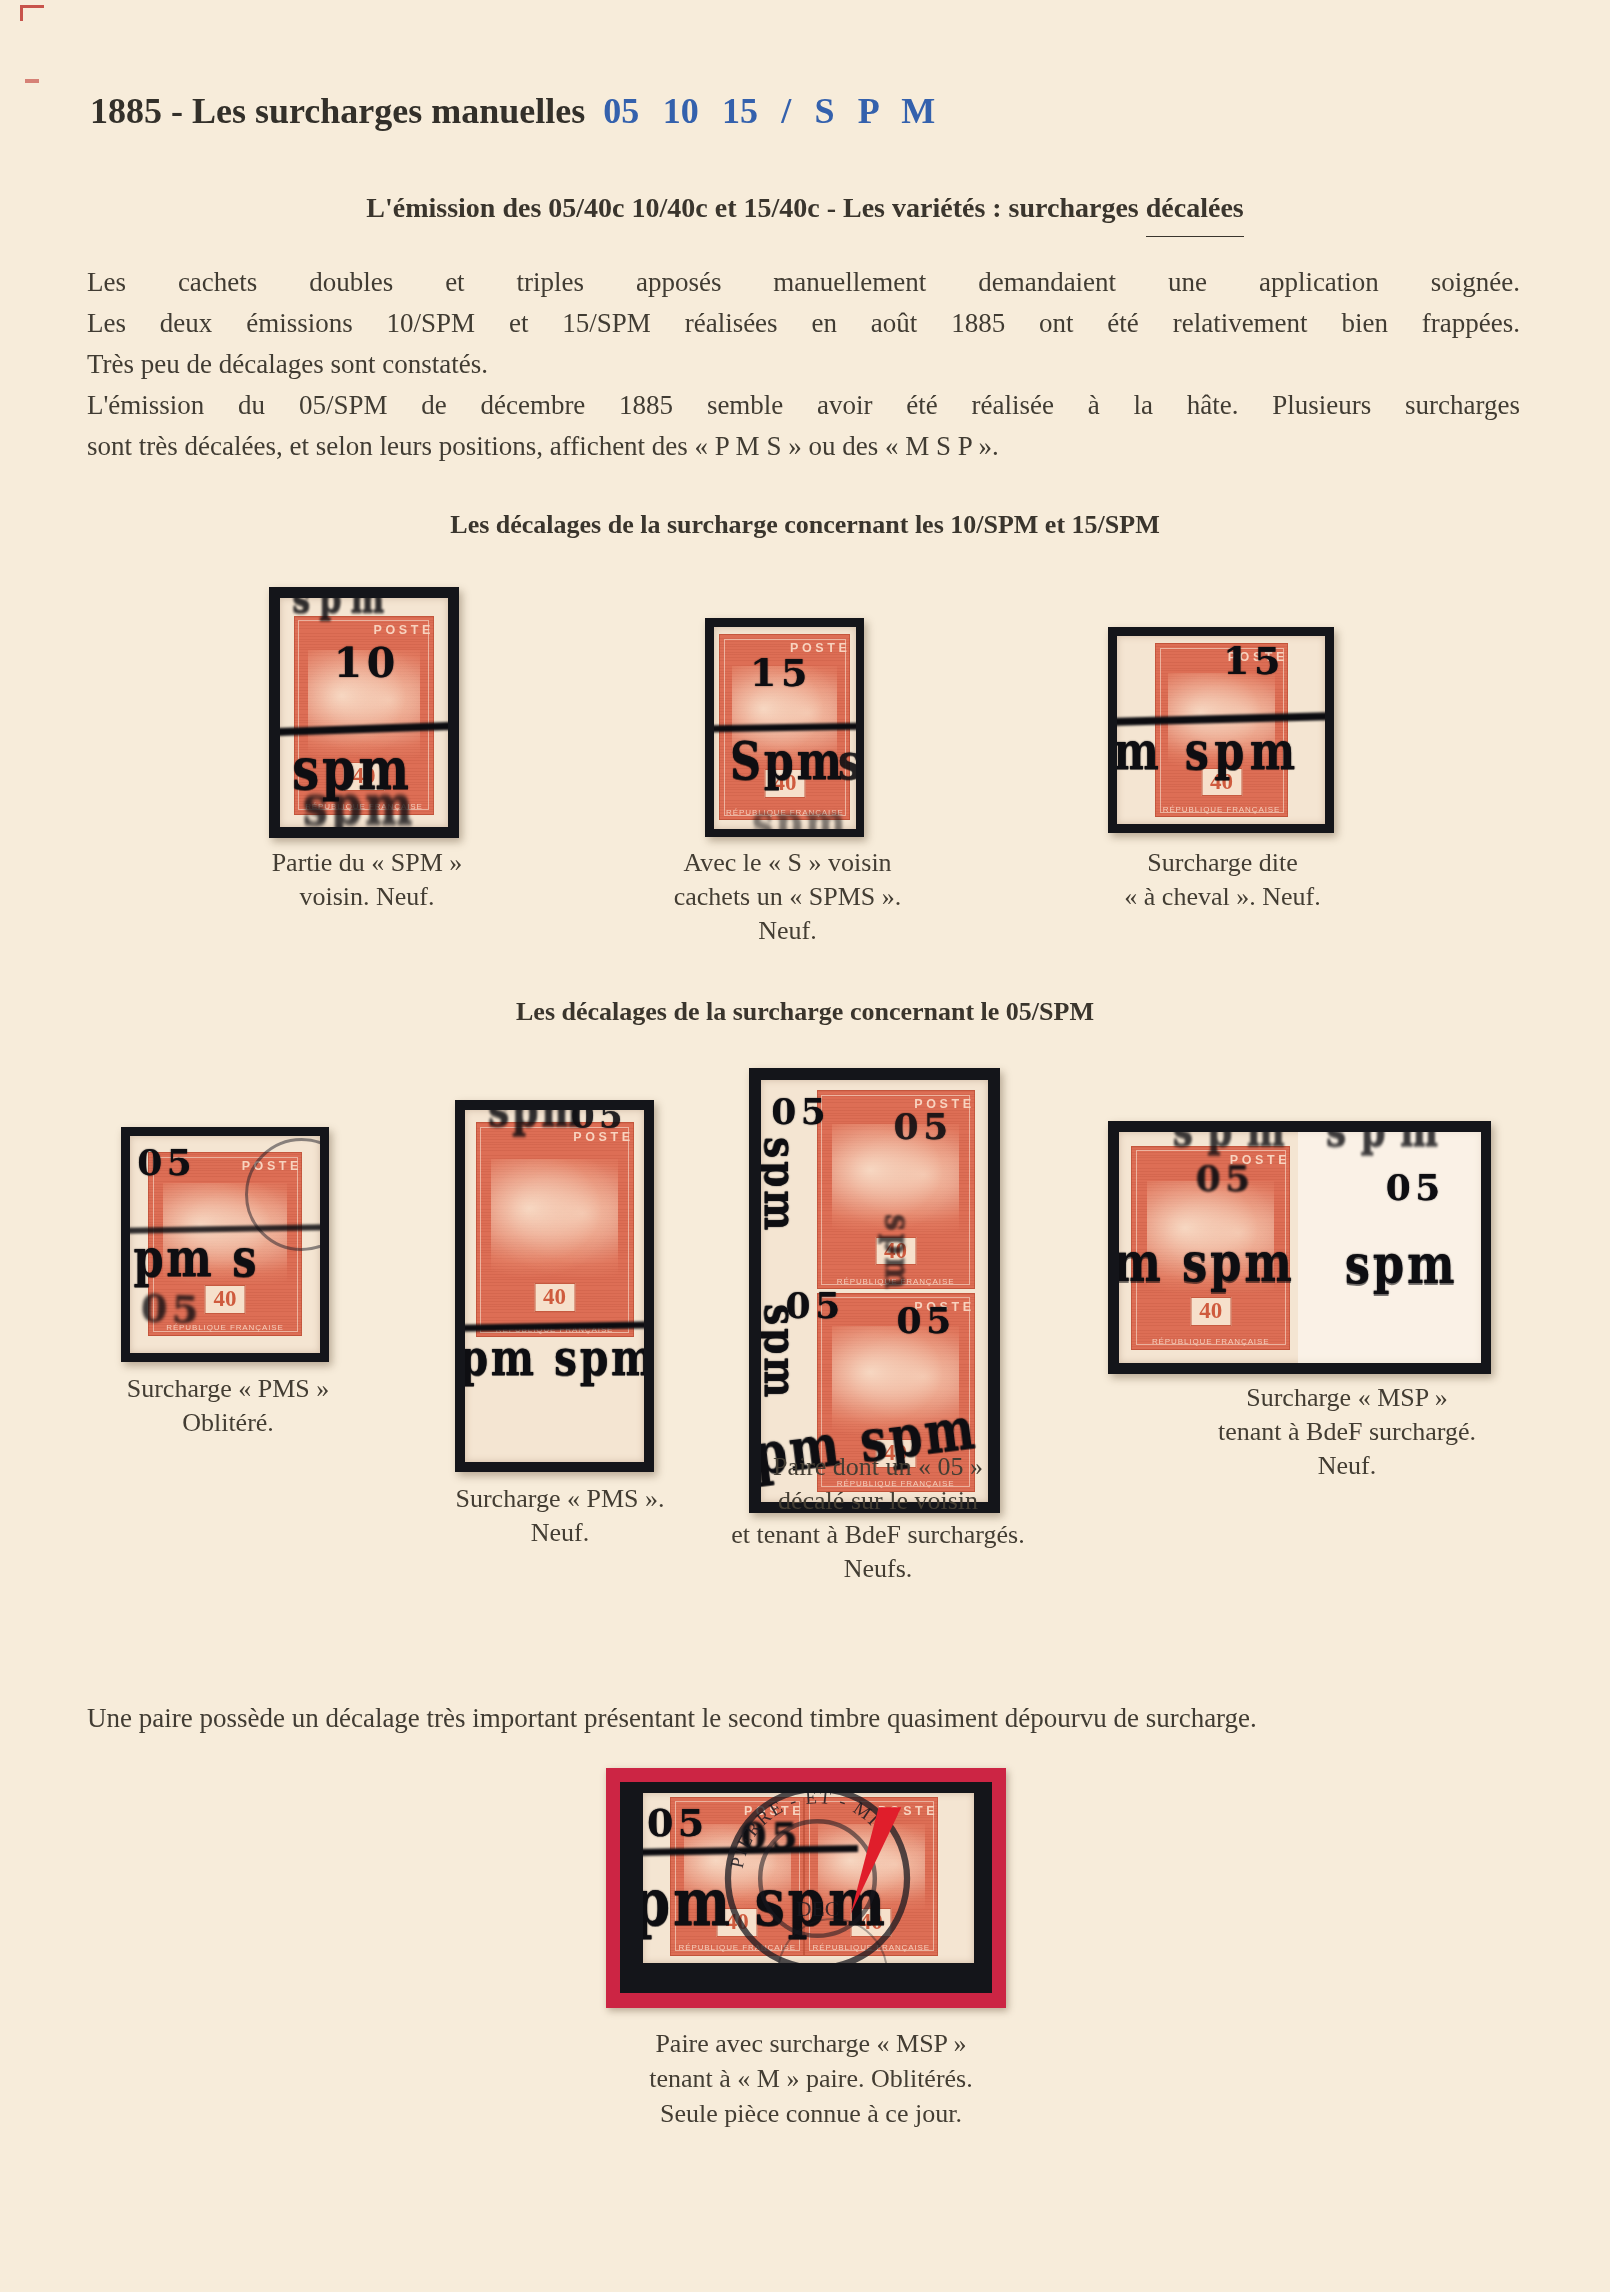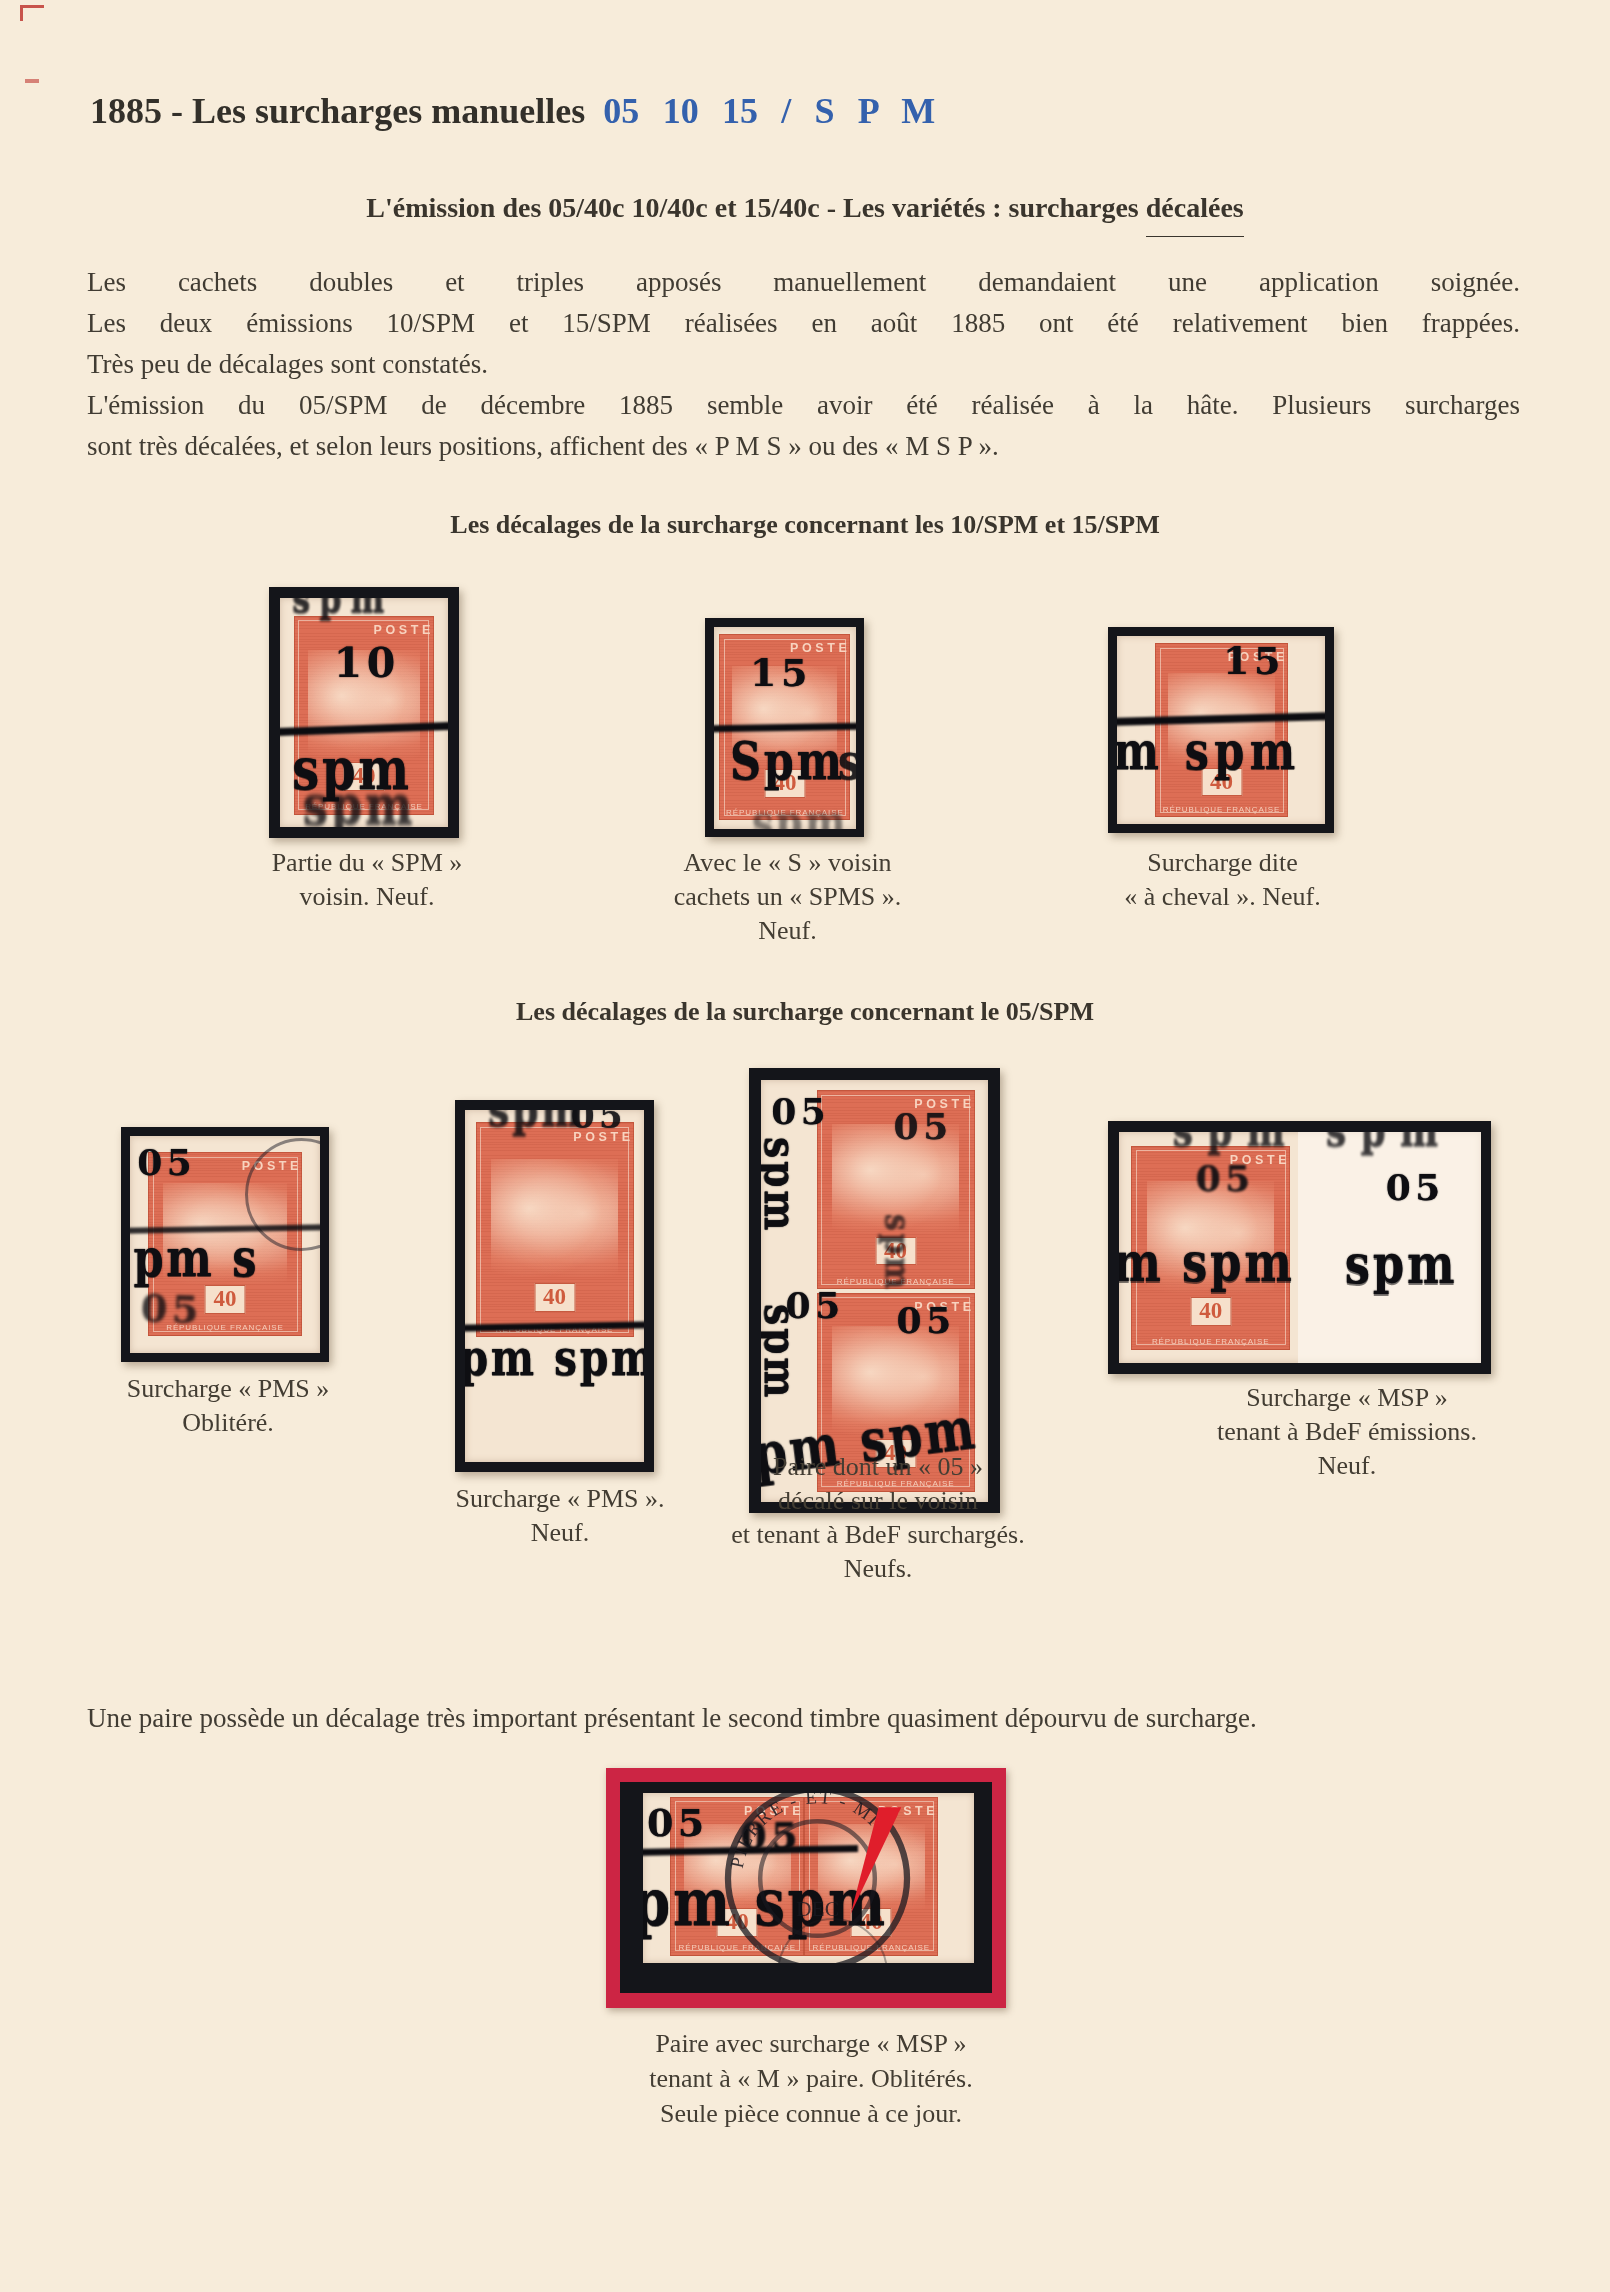--- a/index.html
+++ b/index.html
@@ -232,21 +232,21 @@
     <div><span>Neuf.</span></div>
   </div>
   <div class="cap" style="left:708px;top:1450px;width:340px">
     <div><span>Paire dont un « </span><b>05</b><span> »</span></div>
     <div><b>décalé</b><span> sur le voisin</span></div>
     <div><span>et tenant à </span><b>BdeF surchargés</b><span>.</span></div>
     <div><span>Neufs.</span></div>
   </div>
   <div class="cap" style="left:1177px;top:1381px;width:340px">
     <div><span>Surcharge « </span><b>MSP</b><span> »</span></div>
-    <div><span>tenant à </span><b>BdeF émissions</b><span>.</span></div>
+    <div><span>tenant à </span><b>BdeF surchargé</b><span>.</span></div>
     <div><span>Neuf.</span></div>
   </div>
 
   <div class="note">
     <span>Une paire possède un décalage très important présentant le second timbre quasiment </span><b>dépourvu de surcharge</b><span>.</span>
   </div>
 
   <div class="red-frame">
     <div class="mount" style="left:14.3px;top:14.3px;width:372px;height:211px;box-shadow:none">
       <div class="paper" style="left:23px;top:10.7px;width:331px;height:170px">

